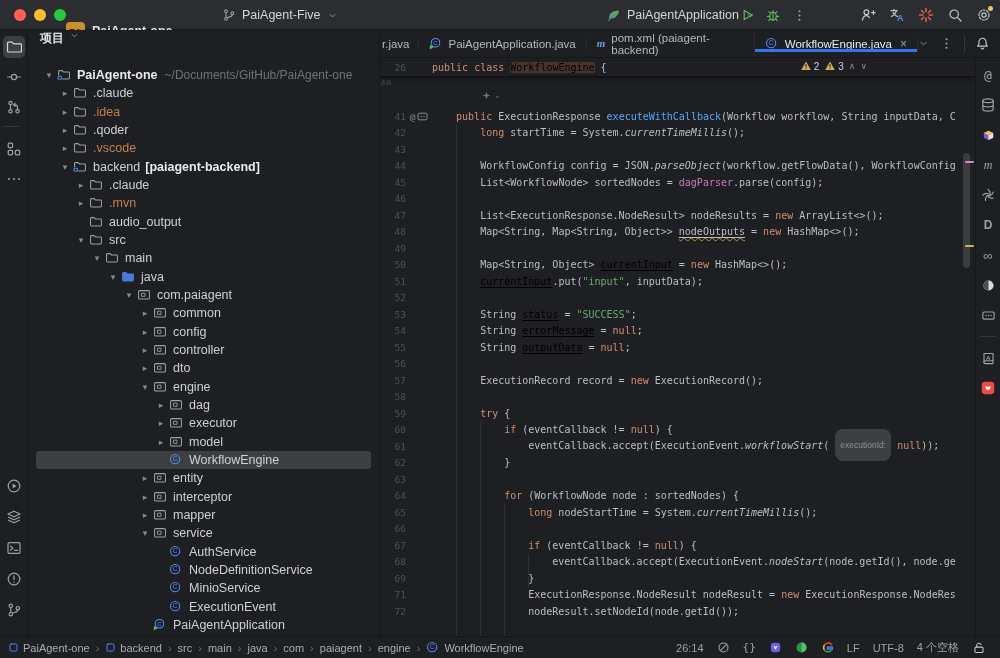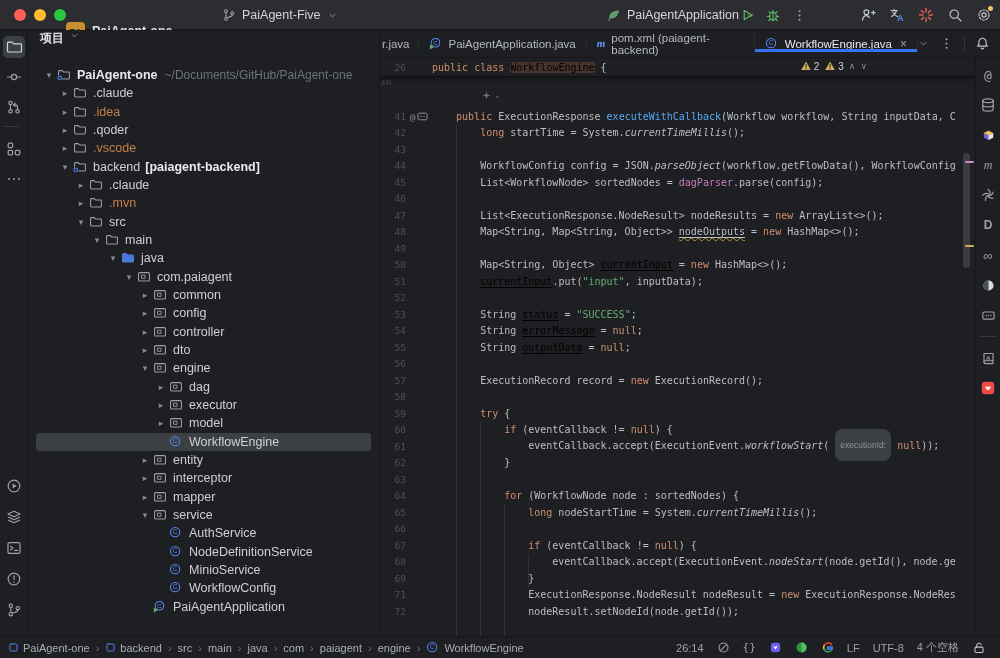--- a/index.html
+++ b/index.html
@@ -366,20 +366,29 @@
       <div class="trow" style="padding-left: 38px;">
         <span class="tchev">▸</span>
         <span class="ticon">
           <svg width="14" height="14" viewBox="0 0 16 16" fill="none" stroke="#9da0a8" stroke-width="1.2" stroke-linecap="round" stroke-linejoin="round">
             <path d="M1.8 4c0-.6.4-1 1-1h3.1l1.4 1.5h5.9c.6 0 1 .4 1 1v6c0 .6-.4 1-1 1H2.8c-.6 0-1-.4-1-1z"></path>
           </svg>
         </span>
         <span class="tlabel excl">.mvn</span>
       </div>
       <div class="trow" style="padding-left: 38px;">
+        <span class="tchev"></span>
+        <span class="ticon">
+          <svg width="14" height="14" viewBox="0 0 16 16" fill="none" stroke="#9da0a8" stroke-width="1.2" stroke-linecap="round" stroke-linejoin="round">
+            <path d="M1.8 4c0-.6.4-1 1-1h3.1l1.4 1.5h5.9c.6 0 1 .4 1 1v6c0 .6-.4 1-1 1H2.8c-.6 0-1-.4-1-1z"></path>
+          </svg>
+        </span>
+        <span class="tlabel">audio_output</span>
+      </div>
+      <div class="trow" style="padding-left: 38px;">
         <span class="tchev">▾</span>
         <span class="ticon">
           <svg width="14" height="14" viewBox="0 0 16 16" fill="none" stroke="#9da0a8" stroke-width="1.2" stroke-linecap="round" stroke-linejoin="round">
             <path d="M1.8 4c0-.6.4-1 1-1h3.1l1.4 1.5h5.9c.6 0 1 .4 1 1v6c0 .6-.4 1-1 1H2.8c-.6 0-1-.4-1-1z"></path>
           </svg>
         </span>
         <span class="tlabel">src</span>
       </div>
       <div class="trow" style="padding-left: 54px;">
         <span class="tchev">▾</span>
@@ -570,21 +579,21 @@
         <span class="tlabel">MinioService</span>
       </div>
       <div class="trow" style="padding-left: 118px;">
         <span class="tchev"></span>
         <span class="ticon">
           <svg width="14" height="14" viewBox="0 0 16 16" fill="none" stroke="#9da0a8" stroke-width="1.2" stroke-linecap="round" stroke-linejoin="round">
             <circle cx="7" cy="7" r="5.3" stroke="#548af7"></circle>
             <text x="7" y="9.5" text-anchor="middle" font-size="7.5" fill="#548af7" stroke="none" font-family="Liberation Sans,sans-serif">C</text>
           </svg>
         </span>
-        <span class="tlabel">WorkflowConfig</span>
+        <span class="tlabel">ExecutionEvent</span>
       </div>
       <div class="trow" style="padding-left: 102px;">
         <span class="tchev"></span>
         <span class="ticon">
           <svg width="14" height="14" viewBox="0 0 16 16" fill="none" stroke="#9da0a8" stroke-width="1.2" stroke-linecap="round" stroke-linejoin="round">
             <circle cx="7.4" cy="6.6" r="4.9" stroke="#548af7"></circle>
             <text x="7.4" y="9" text-anchor="middle" font-size="7" fill="#548af7" stroke="none" font-family="Liberation Sans,sans-serif">C</text>
             <path d="M1 8.8v5.4l4.6-2.7z" fill="#5fb865" stroke="none"></path>
           </svg>
         </span>

